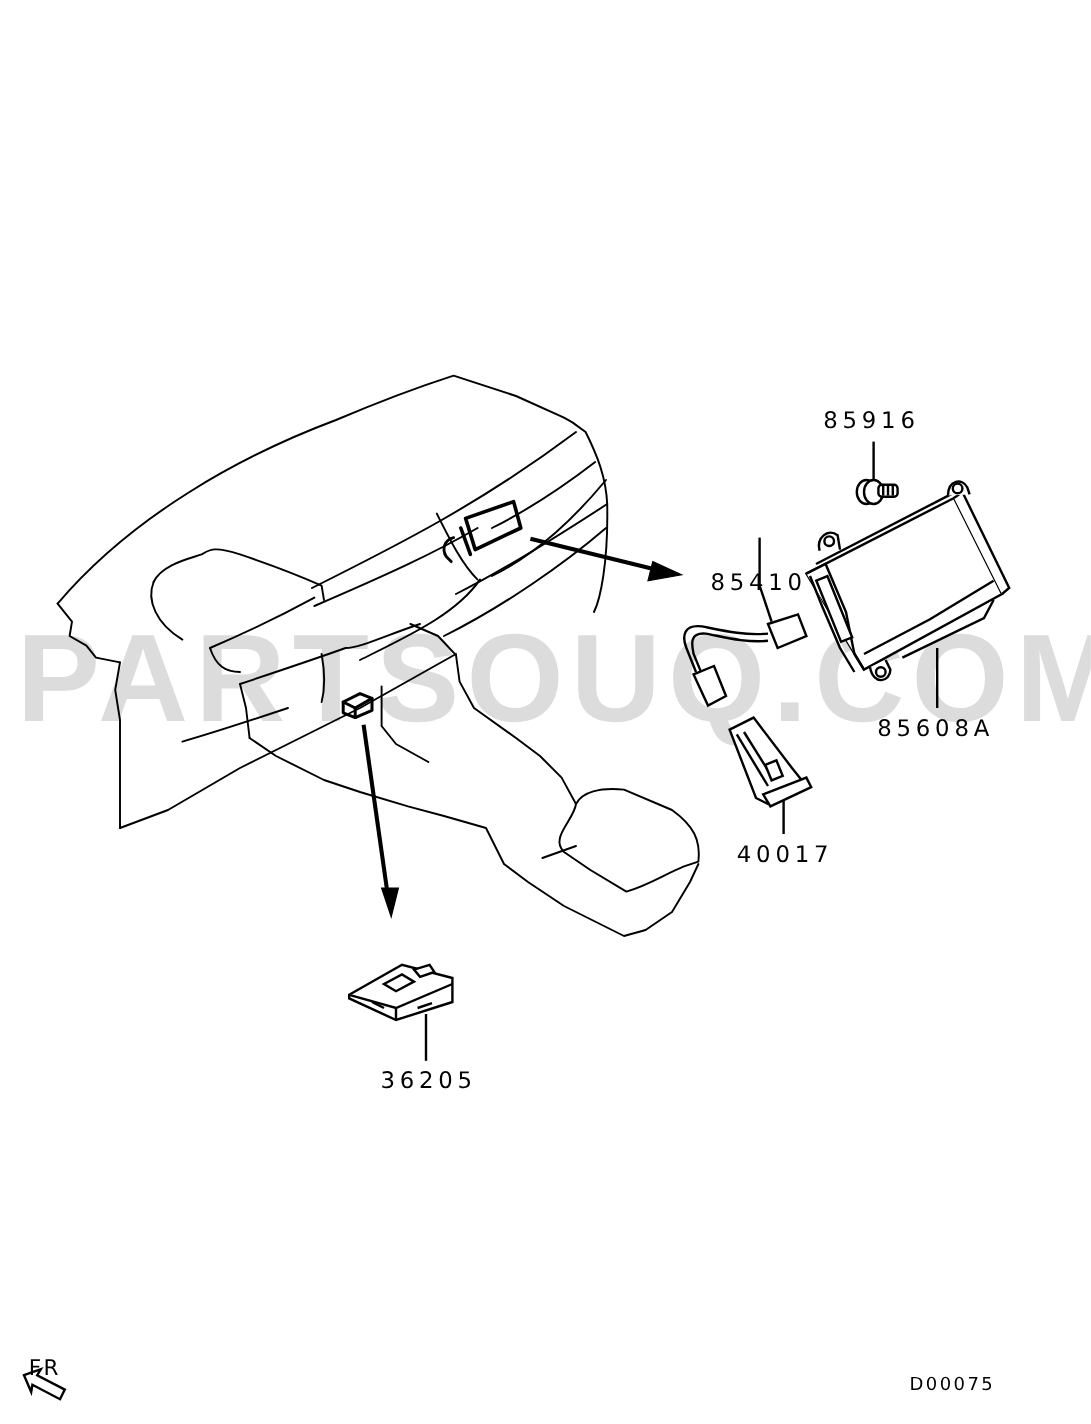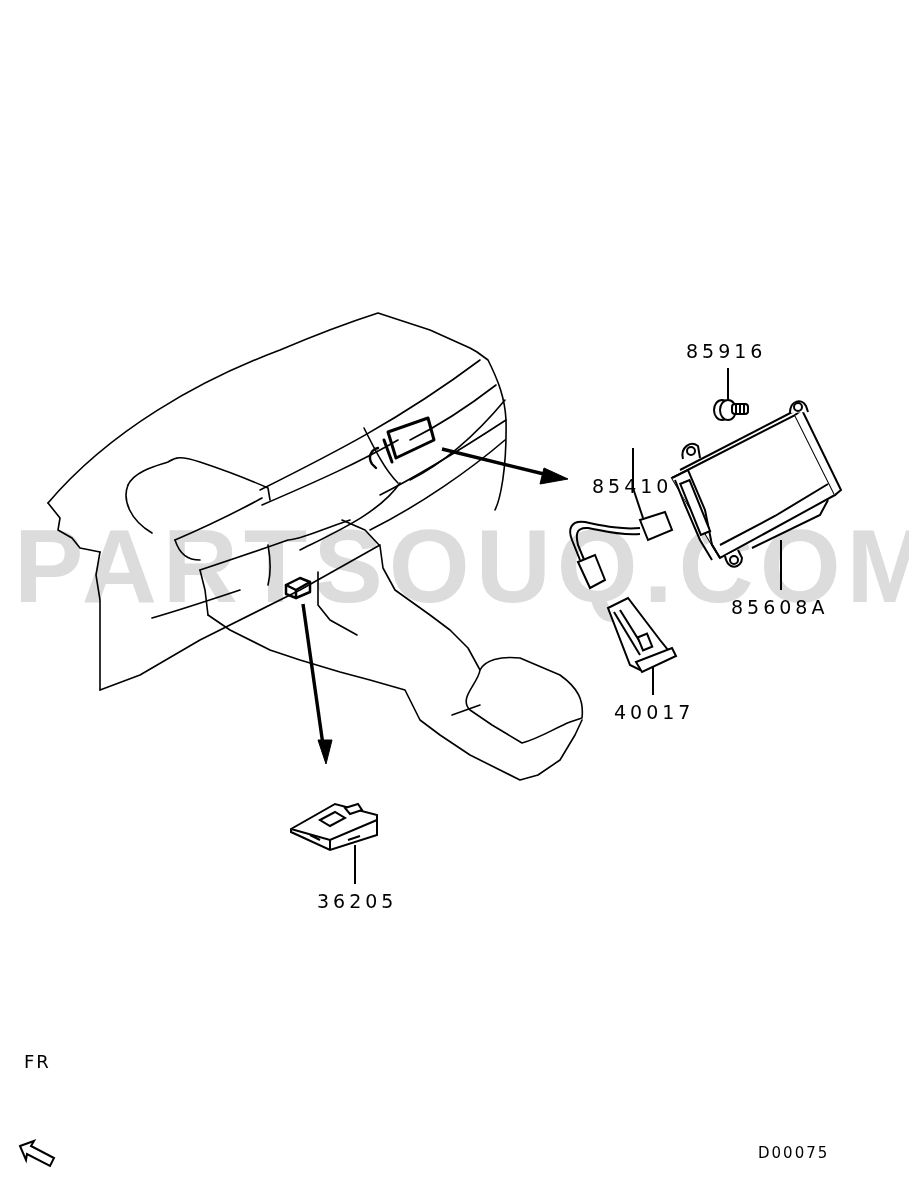--- a/index.html
+++ b/index.html
@@ -143,15 +143,15 @@
       <path d="M20,1146 L34,1141 L31,1146 L54,1158 L50,1166 L27,1154 L26,1160 Z"></path>
     </g>
   </svg>
 
   <div class="lbl" style="left:686px; top:341px;">85916</div>
   <div class="lbl" style="left:592px; top:428px;margin-top:48px;">85410</div>
   <div class="lbl" style="left:731px; top:597px;">85608A</div>
   <div class="lbl" style="left:614px; top:702px;">40017</div>
   <div class="lbl" style="left:317px; top:891px;">36205</div>
 
-  <div class="lbl fr" style="left:24px; top:1052px;">FR</div>
+  <div class="lbl fr" style="left:24px; top:1131px;">FR</div>
   <div class="lbl code" style="left:758px; top:1143px;">D00075</div>
 </div>
 
 </body></html>

